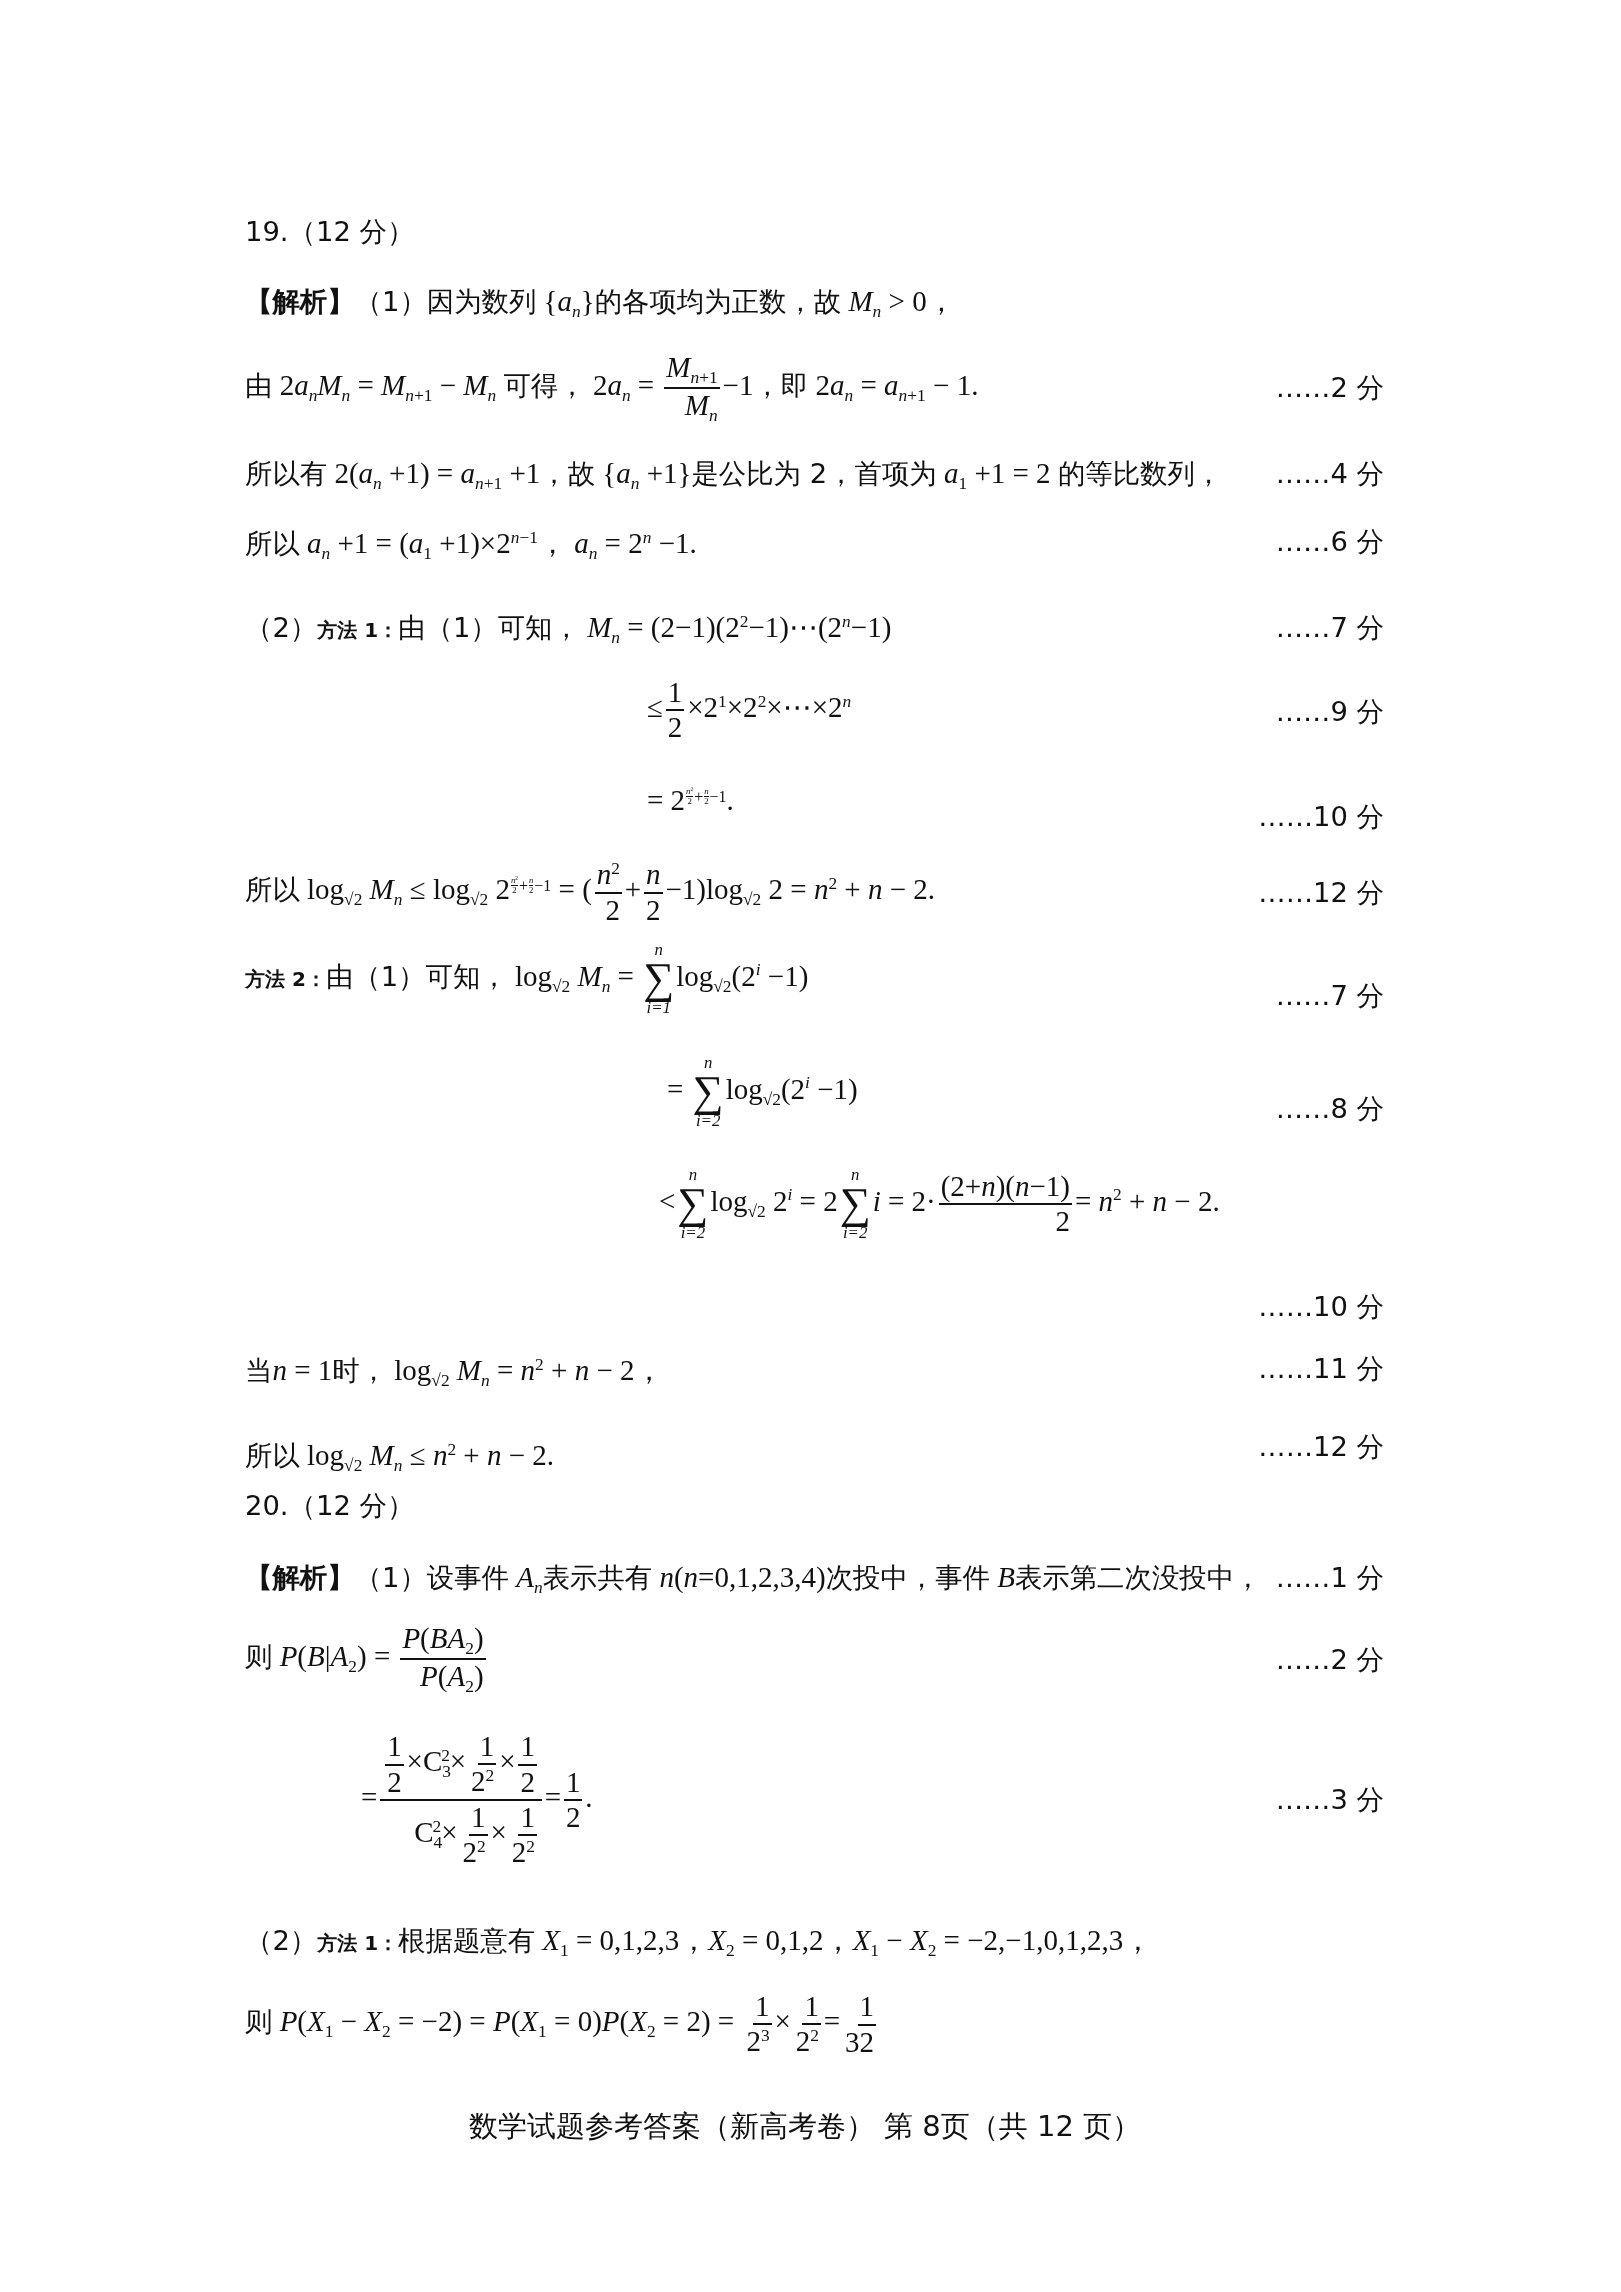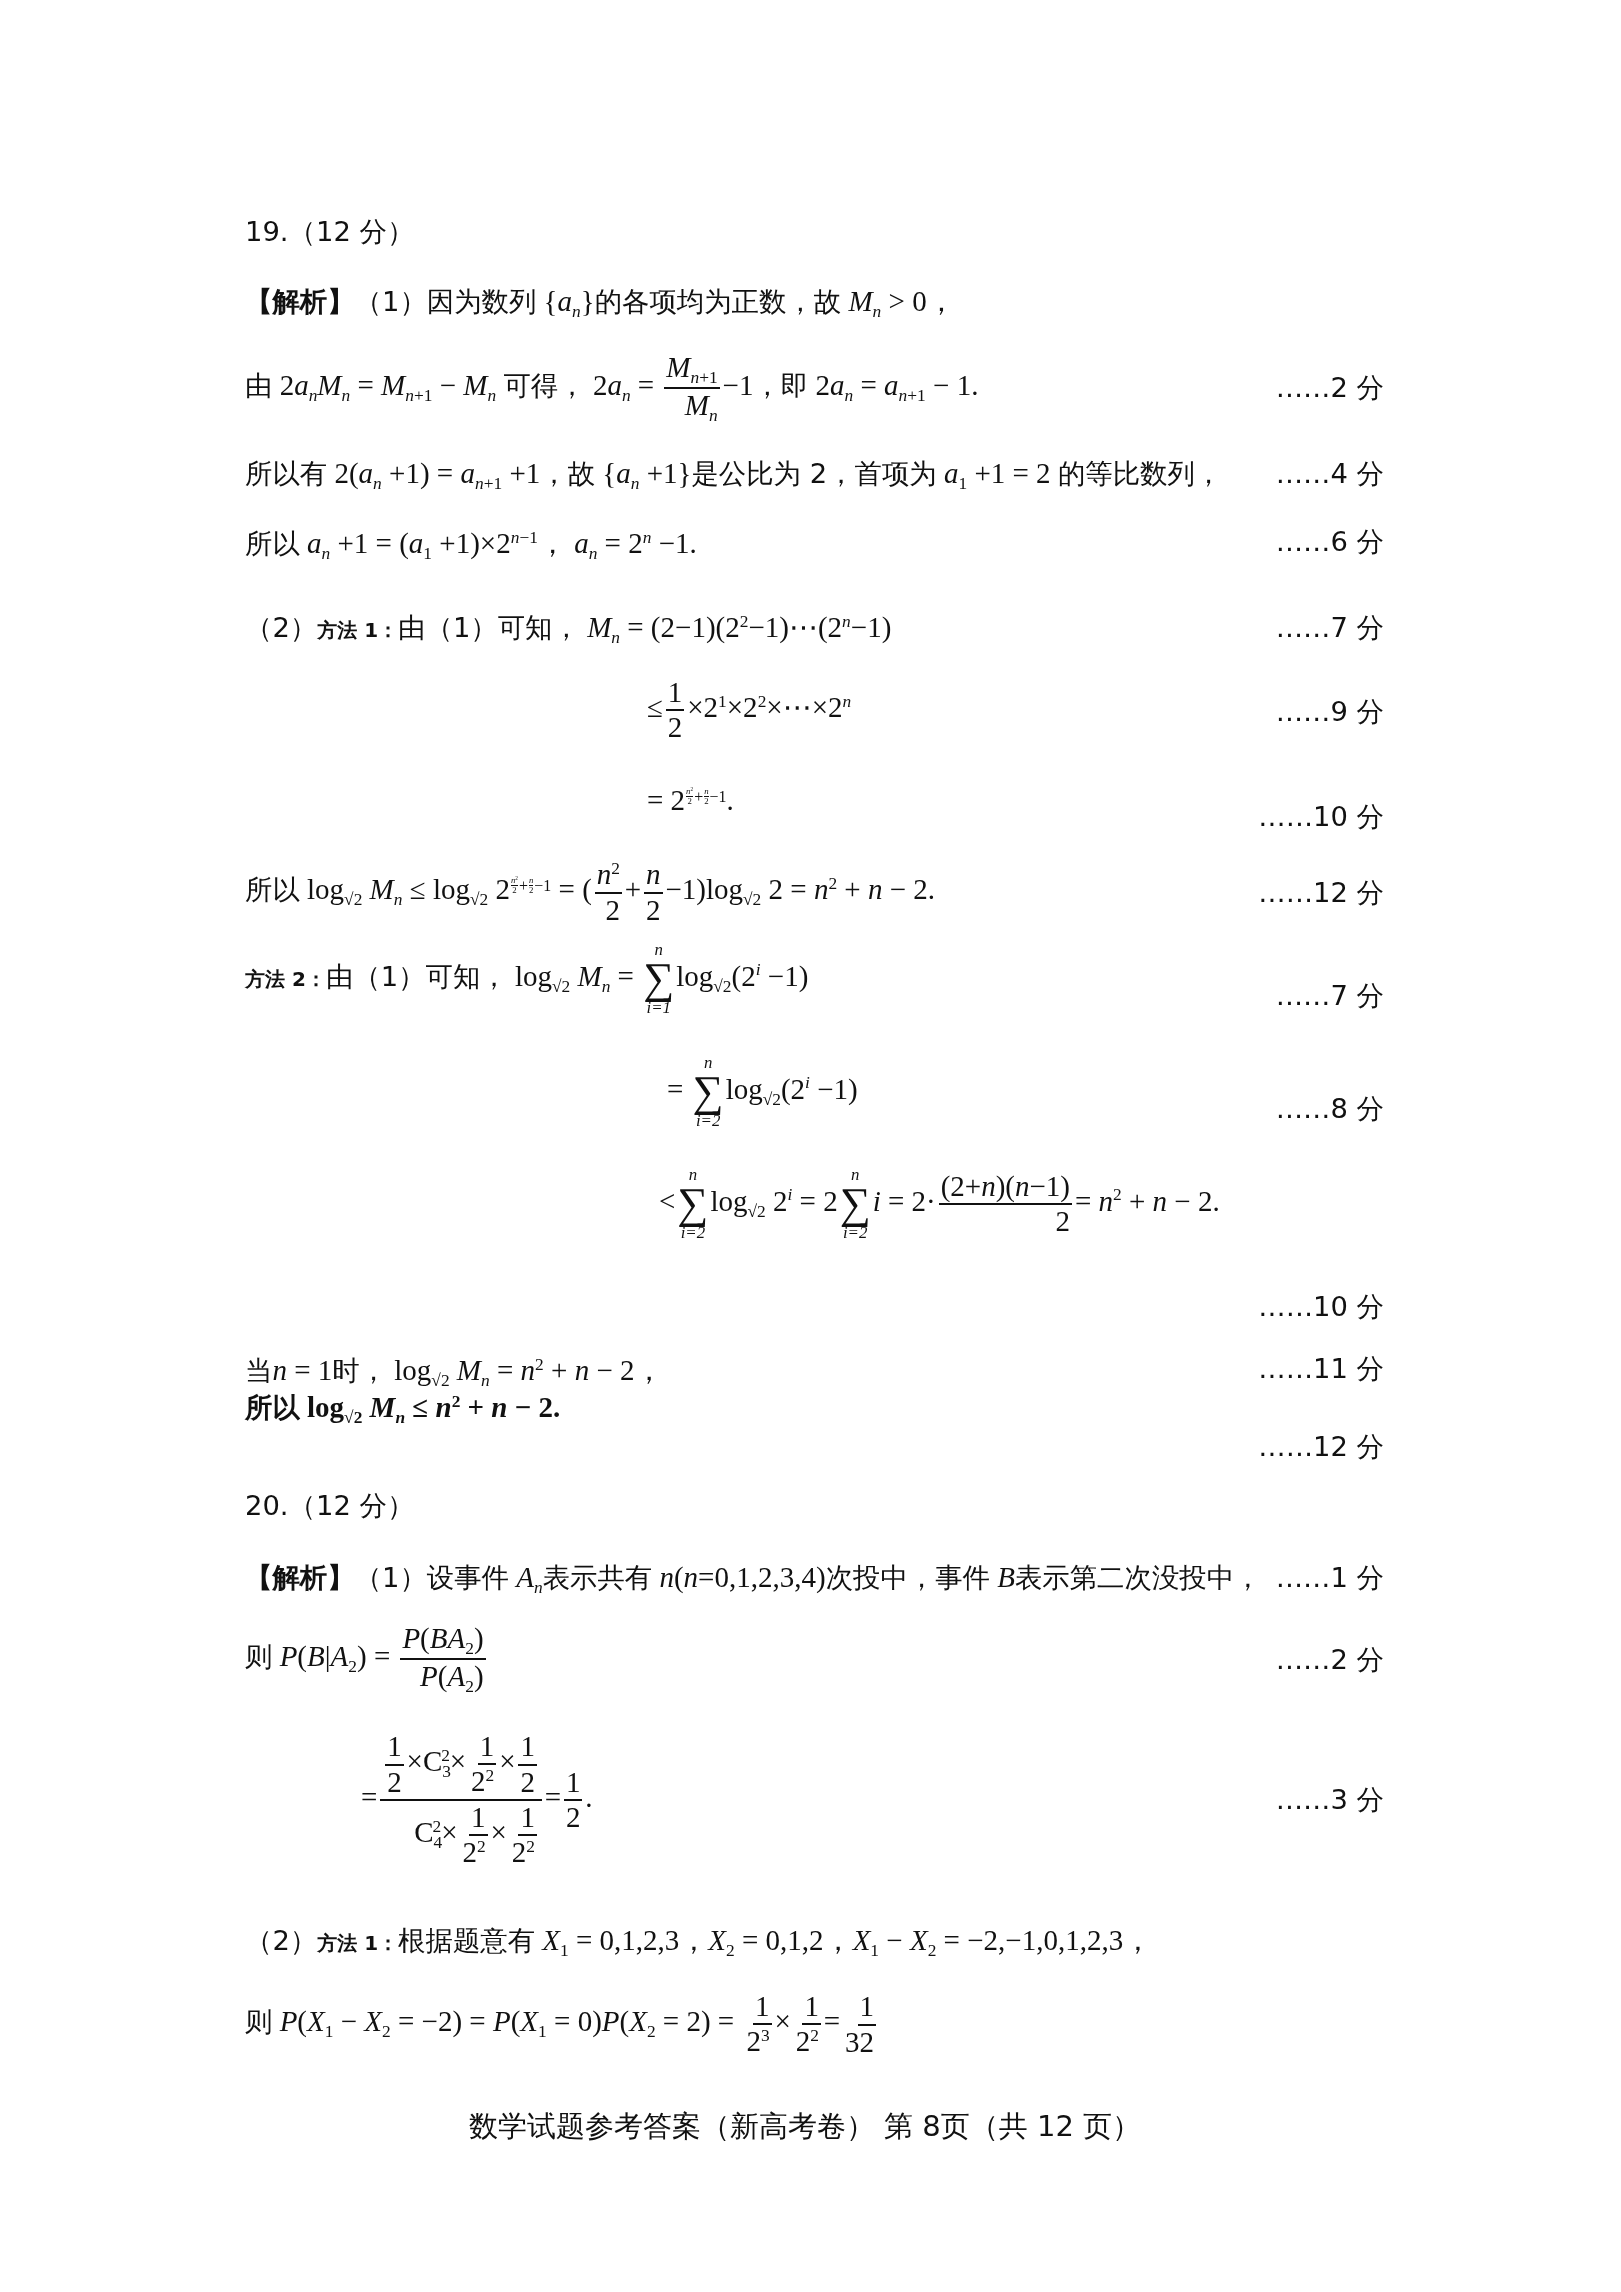--- a/index.html
+++ b/index.html
@@ -143,21 +143,21 @@
     </span>= <i>n</i><sup>2</sup> + <i>n</i> − 2.
 </div>
 <div class="score cn" style="top:1289px;">……10 分</div>
 
 <div class="line" style="top:1351px;">
   <span class="cn">当</span><i>n</i> = 1<span class="cn">时，</span>
   log<sub>√2</sub> <i>M</i><sub><i>n</i></sub> = <i>n</i><sup>2</sup> + <i>n</i> − 2，
 </div>
 <div class="score cn" style="top:1351px;">……11 分</div>
 
-<div class="line" style="top:1390px;font-weight:bold;">
+<div class="line" style="top:1438px;">
   <span class="cn">所以</span>
   log<sub>√2</sub> <i>M</i><sub><i>n</i></sub> ≤ <i>n</i><sup>2</sup> + <i>n</i> − 2.
 </div>
 <div class="score cn" style="top:1429px;">……12 分</div>
 
 <div class="line cn" style="top:1488px;">20.（12 分）</div>
 
 <div class="line" style="top:1560px;">
   <span class="cn" style="font-weight:bold;">【解析】</span><span class="cn">（1）设事件</span>
   <i>A</i><sub><i>n</i></sub><span class="cn">表示共有</span>

